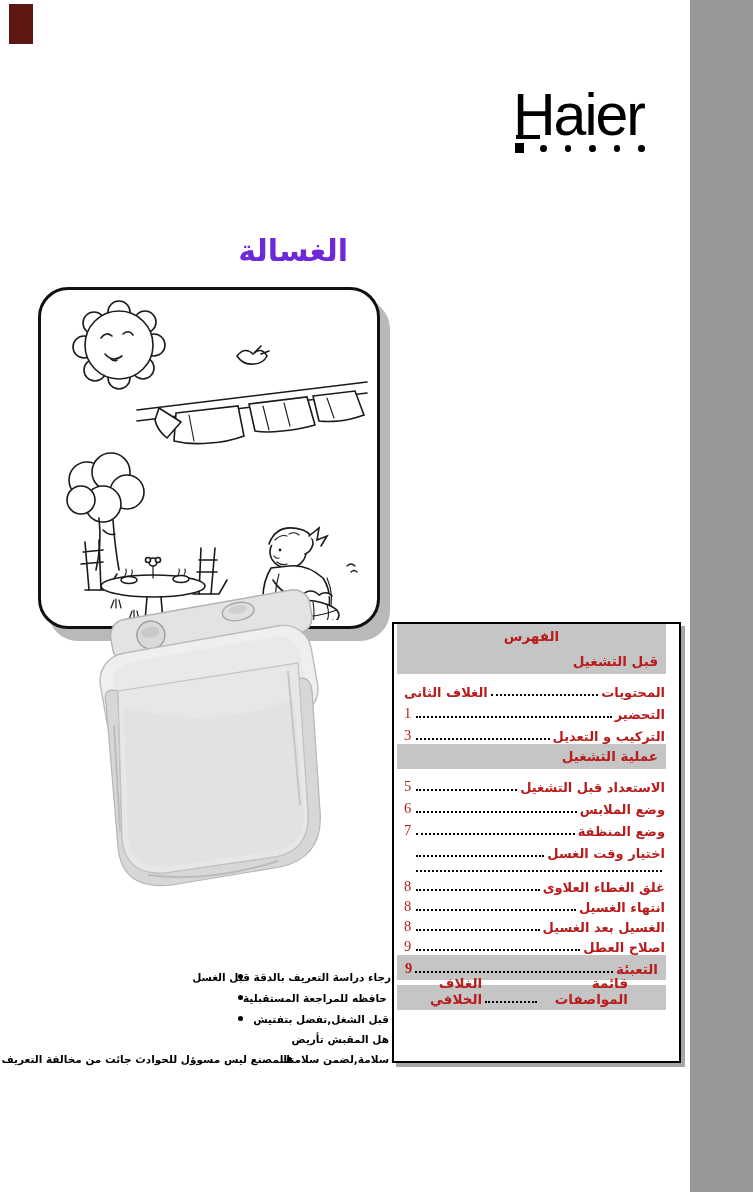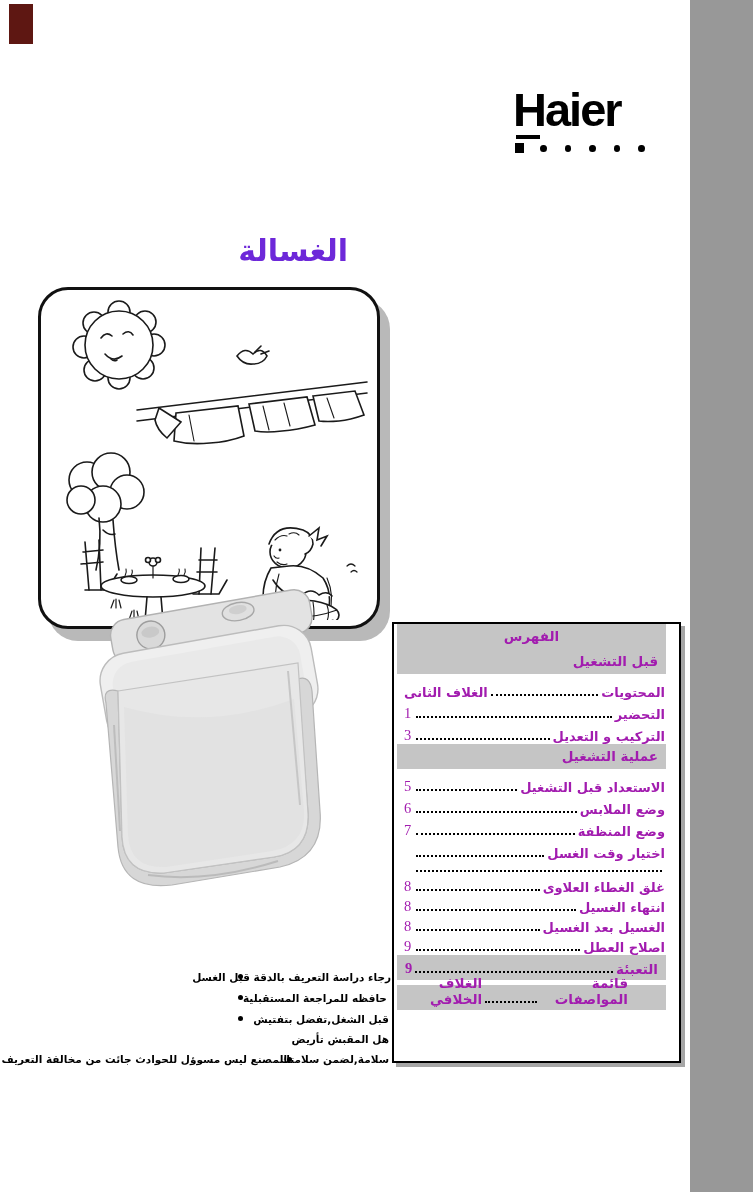--- a/index.html
+++ b/index.html
@@ -8,21 +8,21 @@
     overflow:hidden;margin:0 auto;
     font-family:"DejaVu Sans",sans-serif;
   }
   
   .spine{position:absolute;top:0;right:0;width:63px;height:1192px;background:#989898;}
   
   .corner-mark{position:absolute;left:9px;top:4px;width:24px;height:40px;background:#5e1712;}
   
   .logo{position:absolute;left:513px;top:86px;width:152px;color:#000;}
   .logo .word{
-    font-family:"Liberation Sans",sans-serif;font-weight:bold;font-size:47px;
+    font-family:"Liberation Sans",sans-serif;font-weight:normal;font-size:59px;
     letter-spacing:-2px;line-height:1;display:block;
   }
   .logo .h-underline{position:absolute;left:3px;top:49px;width:24px;height:4px;background:#000;}
   .logo .dots{position:absolute;left:2px;top:57px;width:148px;display:flex;align-items:center;}
   .logo .sq{width:10px;height:10px;background:#000;margin-right:16px;}
   .logo .rd{width:7px;height:7px;border-radius:50%;background:#000;margin-right:18px;}
   
   .page-title{
     position:absolute;left:128px;top:185px;width:220px;
     font-size:30px;font-weight:bold;direction:rtl;color:#6d28d9;margin-top:48px;
@@ -33,21 +33,21 @@
     border:3px solid #111;border-radius:30px;background:#fff;
     box-shadow:10px 12px 0 #b9b9b9;
   }
   .illus-box svg{position:absolute;left:0;top:0;}
   
   .washer{position:absolute;left:88px;top:575px;width:242px;height:316px;}
   
   .toc{
     position:absolute;left:392px;top:622px;width:289px;height:441px;
     border:2px solid #000;background:#fff;box-shadow:4px 4px 0 #a6a6a6;
-    box-sizing:border-box;direction:rtl;color:#a21caf;
+    box-sizing:border-box;direction:rtl;color:#b91c1c;
   }
   .toc .bar{
     background:#c5c5c5;height:25px;line-height:25px;
     margin:0 13px 0 3px;padding:0 8px;
     font-size:13.5px;font-weight:bold;
   }
   .toc .bar.center{text-align:center;}
   .toc .bar.flexbar{display:flex;align-items:flex-end;padding-bottom:3px;line-height:normal;box-sizing:border-box;}
   .toc-rows{padding:0 14px 0 10px;}
   .toc-row{display:flex;align-items:flex-end;height:22px;font-size:13px;font-weight:bold;}

